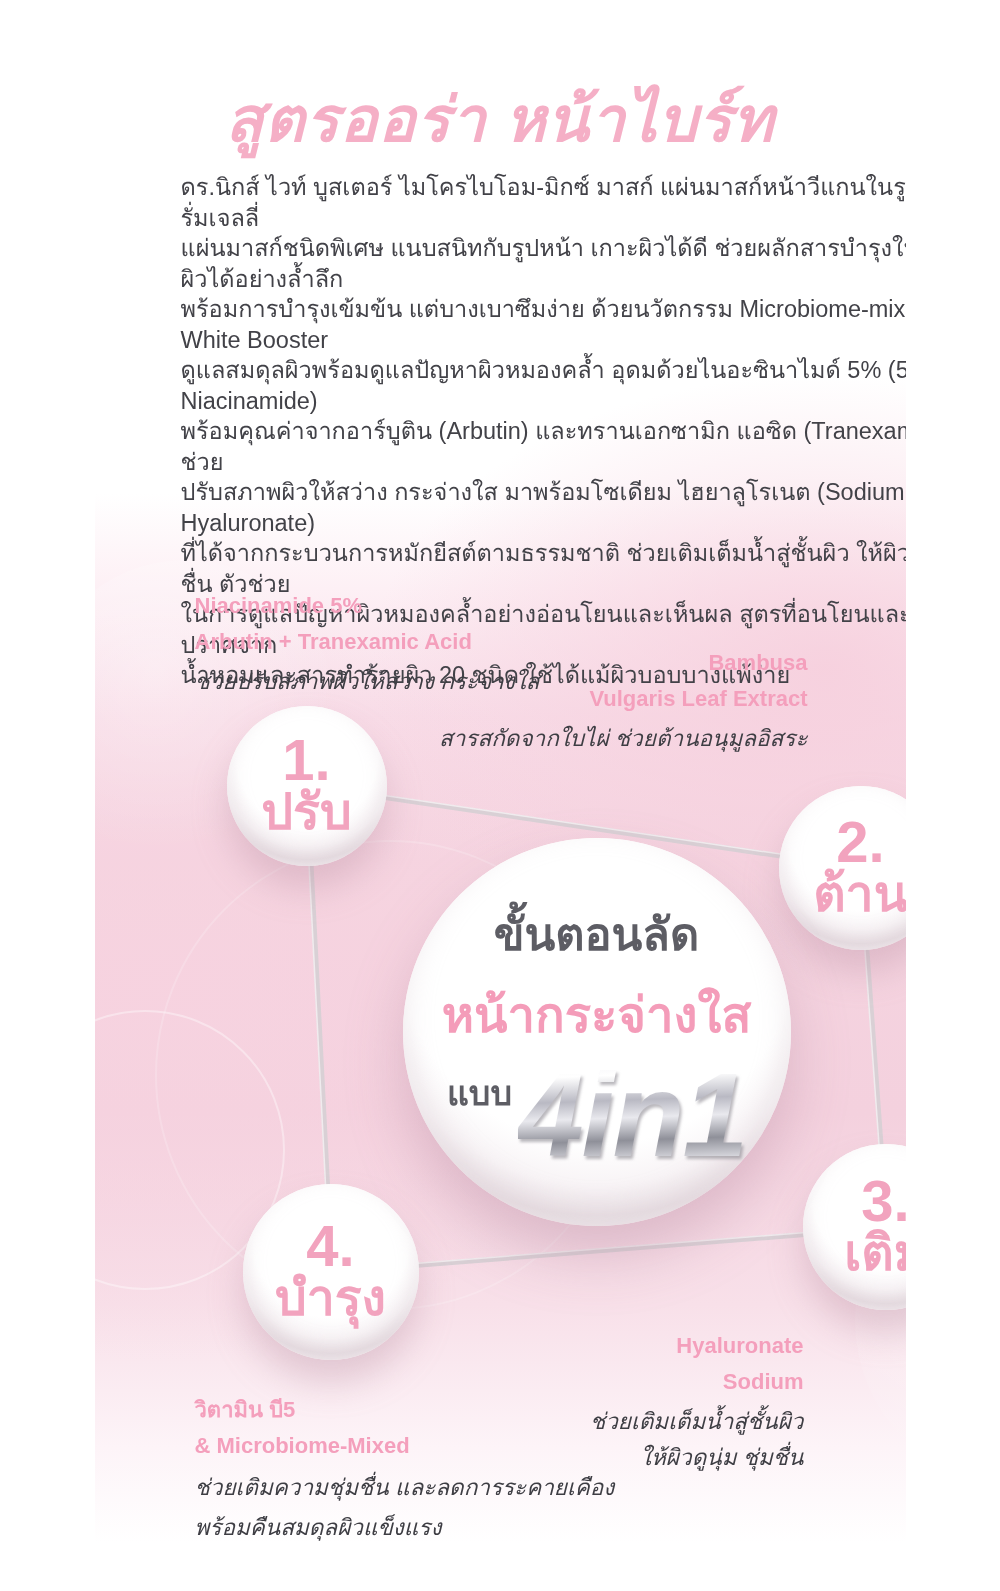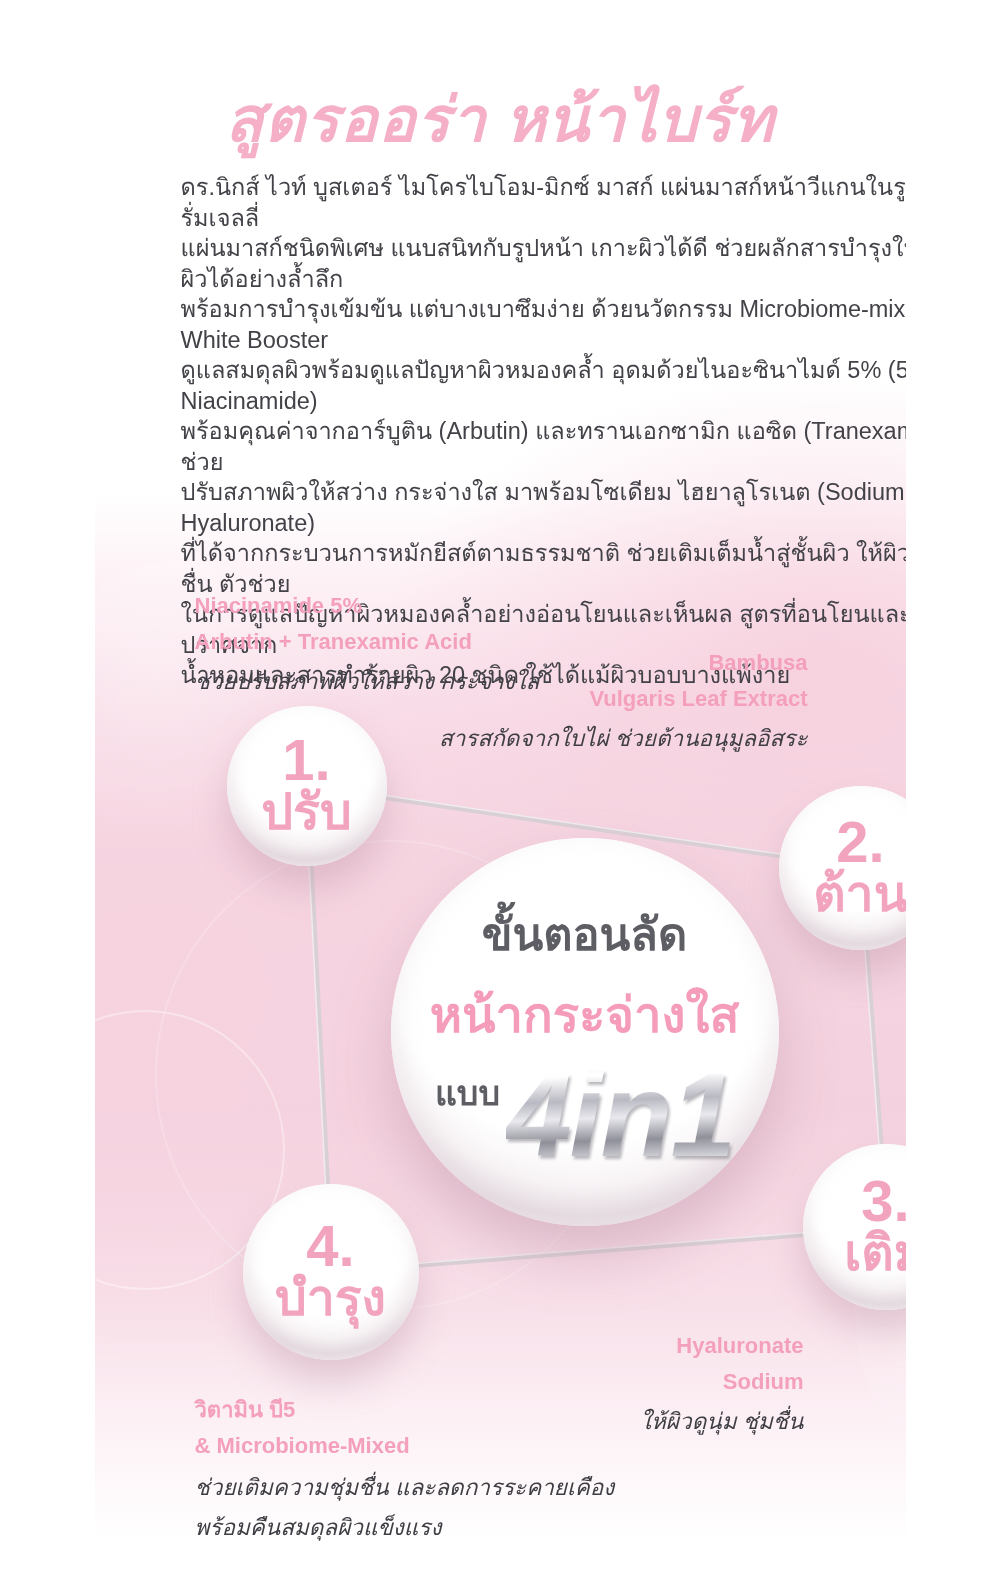--- a/index.html
+++ b/index.html
@@ -53,21 +53,21 @@
                       #ebe3e7 76%, #fbf9fa 84%, #f1eaee 94%, #ffffff 100%);
     box-shadow: 0 22px 34px rgba(186,144,164,0.38),
                 inset 0 -10px 22px rgba(198,176,188,0.28),
                 inset 0 8px 14px rgba(255,255,255,0.9);
     display:flex; flex-direction:column; align-items:center; justify-content:center;
   }
   .bubble .num   { font-size:58px; font-weight:bold; line-height:0.9; }
   .bubble .label { font-size:50px; font-weight:bold; line-height:1.05; }
 
   .center-bubble {
-    position:absolute; left:296px; top:838px; width:388px; height:388px;
+    position:absolute; left:308px; top:838px; width:388px; height:388px;
     border-radius:50%;
     background:
       radial-gradient(circle at 50% 28%, #ffffff 0%, #ffffff 58%, #f8f4f6 70%,
                       #ece4e8 79%, #fcfafb 87%, #f2ecef 96%, #ffffff 100%);
     box-shadow: 0 30px 55px rgba(183,140,161,0.42),
                 inset 0 -14px 30px rgba(200,178,190,0.3),
                 inset 0 12px 20px rgba(255,255,255,0.95);
     display:flex; flex-direction:column; align-items:center; justify-content:center;
     text-align:center;
   }
@@ -168,20 +168,21 @@
       <div class="badge-4in1">4in1</div>
     </div>
   </div>
 
   <div class="ing-block right-align" style="right:102px; top:1328px;">
     <div class="ing-head" style="color:#f49fbc;">
       <div>Hyaluronate</div>
       <div>Sodium</div>
     </div>
     <div class="ing-cap" style="color:#3e3e44;">
+      <div>ช่วยเติมเต็มน้ำสู่ชั้นผิว</div>
       <div>ให้ผิวดูนุ่ม ชุ่มชื่น</div>
     </div>
   </div>
 
   <div class="ing-block" style="left:100px; top:1392px;">
     <div class="ing-head" style="color:#f49fbc;">
       <div>วิตามิน บี5</div>
       <div>&amp; Microbiome-Mixed</div>
     </div>
     <div class="ing-cap" style="color:#3e3e44; line-height:40px;">

